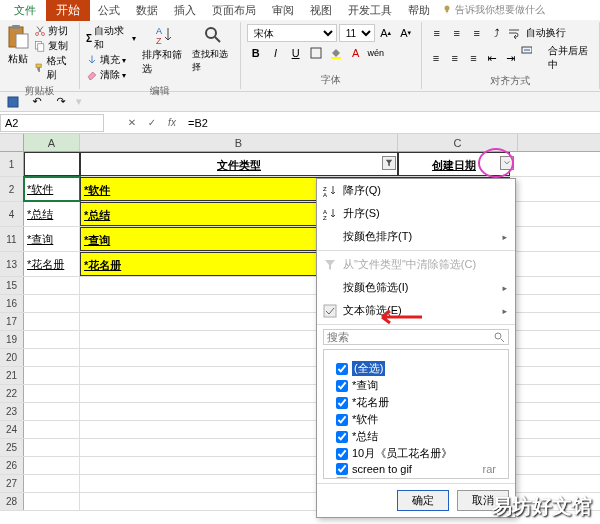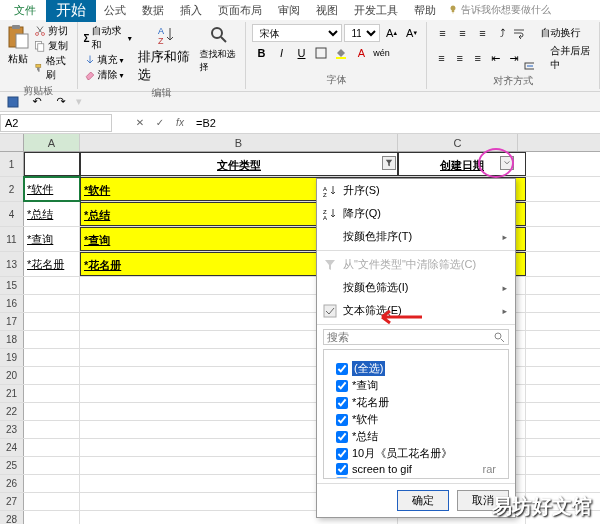--- a/index.html
+++ b/index.html
@@ -1,20 +1,20 @@
 <!DOCTYPE html>
 <html><head>
 <meta charset="utf-8">
 <style>
 * { box-sizing: border-box; margin: 0; padding: 0; font-family: "Microsoft YaHei", "SimSun", sans-serif; }
 body { background: #fff; width: 600px; height: 524px; overflow: hidden; position: relative; font-size: 11px; }
 
 .titlebar { background: #fff; height: 20px; display: flex; align-items: center; padding: 0 4px; }
 .tab-file { background: #fff; color: #1a7c3d; padding: 2px 10px; font-size: 11px; font-family: Liberation Serif, serif; }
-.tab-active { background: #0369a1; color: #fff; padding: 2px 10px; font-size: 15px; }
+.tab-active { background: #c2410c; color: #fff; padding: 2px 10px; font-size: 12px; }
 .tab-item { color: #444; padding: 2px 8px; font-size: 11px; }
 .tell-me { color: #888; font-size: 10px; margin-left: 4px; display: flex; align-items: center; gap: 3px; }
 .bulb { width: 10px; height: 10px; fill: #b8a050; }
 
 .ribbon { background: #f3f3f3; border-bottom: 1px solid #d4d4d4; height: 72px; display: flex; padding: 2px 0; }
 .ribbon-group { border-right: 1px solid #d4d4d4; padding: 2px 6px; display: flex; flex-direction: column; justify-content: space-between; }
 .ribbon-label { font-size: 10px; color: #666; text-align: center; margin-top: 2px; }
 .clipboard-main { display: flex; gap: 4px; }
 .paste-btn { display: flex; flex-direction: column; align-items: center; gap: 2px; }
 .paste-icon { width: 24px; height: 26px; }
@@ -25,21 +25,21 @@
 .font-group { display: flex; flex-direction: column; gap: 2px; }
 .font-row { display: flex; gap: 2px; align-items: center; }
 .font-select { border: 1px solid #ccc; background: #fff; font-size: 10px; padding: 0 2px; height: 18px; }
 .btn-sq { width: 18px; height: 18px; border: 1px solid transparent; display: inline-flex; align-items: center; justify-content: center; font-size: 11px; }
 
 .align-group { display: flex; flex-direction: column; gap: 2px; }
 
 .qat { background: #f3f3f3; height: 20px; border-bottom: 1px solid #d4d4d4; display: flex; align-items: center; padding: 0 4px; gap: 6px; }
 
 .formula-bar { height: 22px; border-bottom: 1px solid #d4d4d4; display: flex; align-items: center; background: #fff; }
-.name-box { width: 112px; border: 1px solid #ccc; padding: 0 4px; font-size: 11px; height: 18px; }
+.name-box { width: 104px; border: 1px solid #ccc; padding: 0 4px; font-size: 11px; height: 18px; }
 .fx-area { display: flex; align-items: center; gap: 4px; margin-left: 20px; }
 .fx-btn { font-size: 10px; color: #666; width: 16px; text-align: center; }
 .formula-input { border: none; font-size: 11px; padding: 0 4px; flex: 1; }
 
 .sheet { position: relative; }
 .col-headers { display: flex; background: #e8e8e8; height: 18px; border-bottom: 1px solid #aaa; }
 .corner { width: 24px; border-right: 1px solid #aaa; background: #e8e8e8; }
 .col-h { text-align: center; border-right: 1px solid #ccc; font-size: 11px; line-height: 18px; color: #444; }
 .col-h.sel { background: #d4e8d4; }
 .col-A { width: 56px; }
@@ -47,21 +47,21 @@
 .col-C { width: 120px; }
 
 .grid-row { display: flex; height: 18px; border-bottom: 1px solid #ddd; }
 .grid-row.tall { height: 25px; }
 .row-h { width: 24px; background: #e8e8e8; border-right: 1px solid #aaa; text-align: center; font-size: 10px; line-height: 18px; color: #444; }
 .grid-row.tall .row-h { line-height: 25px; }
 .cell { border-right: 1px solid #ddd; padding: 0 3px; font-size: 11px; line-height: 18px; overflow: hidden; white-space: nowrap; }
 .grid-row.tall .cell { line-height: 25px; text-decoration: underline; }
 .cell.cA { width: 56px; }
 .cell.cB { width: 318px; }
-.cell.cC { width: 128px; }
+.cell.cC { width: 112px; }
 .hdr-cell { background: #fff; font-weight: bold; text-align: center; border: 1px solid #333; }
 .yellow { background: #ffff00; border: 1px solid #333; font-weight: bold; }
 .cell.sel { outline: 2px solid #1a7c3d; outline-offset: -1px; }
 
 .filter-btn { position: absolute; width: 14px; height: 14px; border: 1px solid #888; background: #f0f0f0; display: flex; align-items: center; justify-content: center; }
 .filter-btn svg { width: 8px; height: 8px; }
 
 .circle-annotation { position: absolute; width: 36px; height: 30px; border: 2px solid #e040c0; border-radius: 50%; pointer-events: none; }
 
 .filter-menu { position: absolute; background: #fff; border: 1px solid #999; box-shadow: 2px 2px 6px rgba(0,0,0,0.25); width: 200px; font-size: 11px; }
@@ -168,21 +168,21 @@
             <span style="font-size:8px">▾</span>
           </div>
       </div>
       <div style="display:flex;gap:4px">
         <div class="paste-btn">
           <svg width="22" height="22" viewBox="0 0 22 22">
               <text x="2" y="10" font-size="9" fill="#2060c0">A</text>
               <text x="2" y="20" font-size="9" fill="#c04040">Z</text>
               <path d="M14 4v12m-3-3l3 3 3-3" stroke="#444" fill="none"></path>
             </svg>
-          <span style="font-size:13px">排序和筛选</span>
+          <span style="font-size:10px">排序和筛选</span>
         </div>
         <div class="paste-btn">
           <svg width="22" height="22" viewBox="0 0 22 22">
               <circle cx="9" cy="9" r="5" fill="none" stroke="#444" stroke-width="2"></circle>
               <path d="M13 13l5 5" stroke="#444" stroke-width="2"></path>
             </svg>
           <span style="font-size:9px">查找和选择</span>
         </div>
       </div>
     </div>
@@ -223,34 +223,34 @@
     <div class="ribbon-label">字体</div>
   </div>
 
   <div class="ribbon-group">
     <div class="align-group">
       <div class="font-row">
         <span class="btn-sq">≡</span>
         <span class="btn-sq">≡</span>
         <span class="btn-sq">≡</span>
         <span class="btn-sq">⤴</span>
-        <div style="font-size:10px;display:flex;align-items:center;gap:15px">
+        <div style="font-size:10px;display:flex;align-items:center;gap:6px">
             <svg width="12" height="12">
               <path d="M1 3h10M1 6h7a2 2 0 010 4h-2m0 0l2-2m-2 2l2 2" stroke="#444" fill="none"></path>
             </svg>
             <span>自动换行</span>
           </div>
       </div>
       <div class="font-row">
         <span class="btn-sq">≡</span>
         <span class="btn-sq">≡</span>
         <span class="btn-sq">≡</span>
         <span class="btn-sq">⇤</span>
         <span class="btn-sq">⇥</span>
-        <div style="font-size:10px;display:flex;align-items:flex-end;gap:16px">
+        <div style="font-size:10px;display:flex;align-items:flex-start;gap:16px">
             <svg width="12" height="12">
               <rect x="1" y="3" width="10" height="6" fill="none" stroke="#444"></rect>
               <path d="M3 6h6" stroke="#2060c0"></path>
             </svg>
             <span>合并后居中</span>
           </div>
       </div>
     </div>
     <div class="ribbon-label">对齐方式</div>
   </div>
@@ -330,26 +330,20 @@
         <div class="cell cB"></div>
         <div class="cell cC"></div>
       </div>
       <div class="grid-row">
         <div class="row-h">17</div>
         <div class="cell cA"></div>
         <div class="cell cB"></div>
         <div class="cell cC"></div>
       </div>
       <div class="grid-row">
-        <div class="row-h">18</div>
-        <div class="cell cA"></div>
-        <div class="cell cB"></div>
-        <div class="cell cC"></div>
-      </div>
-      <div class="grid-row">
         <div class="row-h">19</div>
         <div class="cell cA"></div>
         <div class="cell cB"></div>
         <div class="cell cC"></div>
       </div>
       <div class="grid-row">
         <div class="row-h">20</div>
         <div class="cell cA"></div>
         <div class="cell cB"></div>
         <div class="cell cC"></div>
@@ -411,37 +405,37 @@
   </div>
   <div class="filter-btn" style="left:500px;top:22px">
     <svg viewBox="0 0 10 10">
         <path d="M2 3l3 3 3-3" stroke="#555" fill="none"></path>
       </svg>
   </div>
 
   <div class="circle-annotation" style="left:478px;top:14px"></div>
 
   <div class="filter-menu" style="left:316px;top:44px">
+    <div class="fm-item">
+      <svg class="ic" viewBox="0 0 14 14">
+          <text x="0" y="7" font-size="6">Z</text>
+          <text x="0" y="13" font-size="6">A</text>
+          <path d="M10 2v8m-2-2l2 2 2-2" stroke="#444" fill="none"></path>
+        </svg>
+      <span>降序(Q)</span>
+    </div>
     <div class="fm-item">
       <svg class="ic" viewBox="0 0 14 14">
           <text x="0" y="7" font-size="6">A</text>
           <text x="0" y="13" font-size="6">Z</text>
           <path d="M10 2v8m-2-2l2 2 2-2" stroke="#444" fill="none"></path>
         </svg>
       <span>升序(S)</span>
     </div>
     <div class="fm-item">
-      <svg class="ic" viewBox="0 0 14 14">
-          <text x="0" y="7" font-size="6">Z</text>
-          <text x="0" y="13" font-size="6">A</text>
-          <path d="M10 2v8m-2-2l2 2 2-2" stroke="#444" fill="none"></path>
-        </svg>
-      <span>降序(Q)</span>
-    </div>
-    <div class="fm-item">
       <span>按颜色排序(T)</span>
         <span class="fm-arrow">▸</span>
     </div>
     <div class="fm-sep"></div>
     <div class="fm-item disabled">
       <svg class="ic" viewBox="0 0 14 14">
           <path d="M2 2h10L8 7v5l-2-1V7z" fill="#ccc"></path>
         </svg>
       <span>从"文件类型"中清除筛选(C)</span>
     </div>

